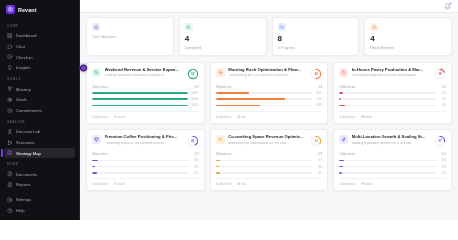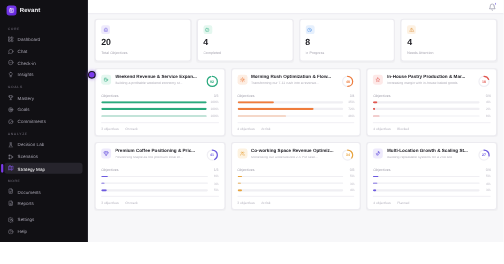--- a/index.html
+++ b/index.html
@@ -311,21 +311,20 @@
 
     <div class="scroll">
       <div class="stat-row" id="stat-row">
           <div class="stat-card">
             <div class="stat-ico" style="background:#eeeafc;color:#6d5ae0">
               <svg viewBox="0 0 24 24" fill="none" stroke="currentColor" stroke-width="2" stroke-linecap="round" stroke-linejoin="round">
                 <path d="M12 3l9 5-9 5-9-5 9-5z"></path>
                 <path d="M3 13l9 5 9-5M3 17l9 5 9-5"></path>
               </svg>
             </div>
-            <div class="stat-value">20</div>
             <div class="stat-label">Total Objectives</div>
           </div>
           <div class="stat-card">
             <div class="stat-ico" style="background:#e4f7ef;color:#2aab7e">
               <svg viewBox="0 0 24 24" fill="none" stroke="currentColor" stroke-width="2" stroke-linecap="round" stroke-linejoin="round">
                 <path d="M12 2.5l2.3 2 3-.2.8 2.9 2.6 1.6-1.2 2.8 1.2 2.8-2.6 1.6-.8 2.9-3-.2-2.3 2-2.3-2-3 .2-.8-2.9-2.6-1.6L4.5 11.6 3.3 8.8l2.6-1.6.8-2.9 3 .2z"></path>
                 <path d="M9 12l2 2 4-4.2"></path>
               </svg>
             </div>
             <div class="stat-value">4</div>

